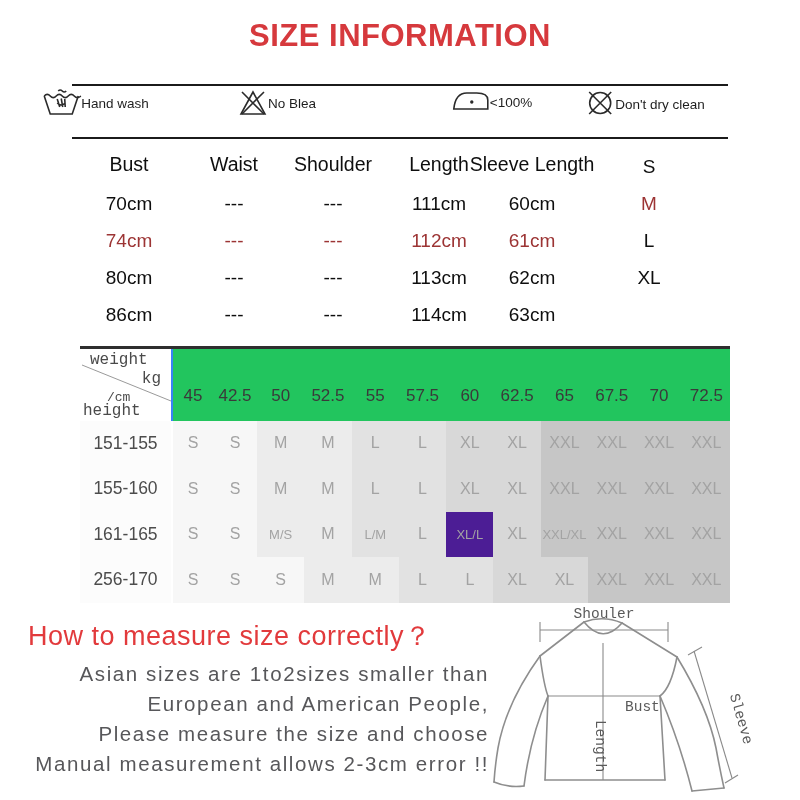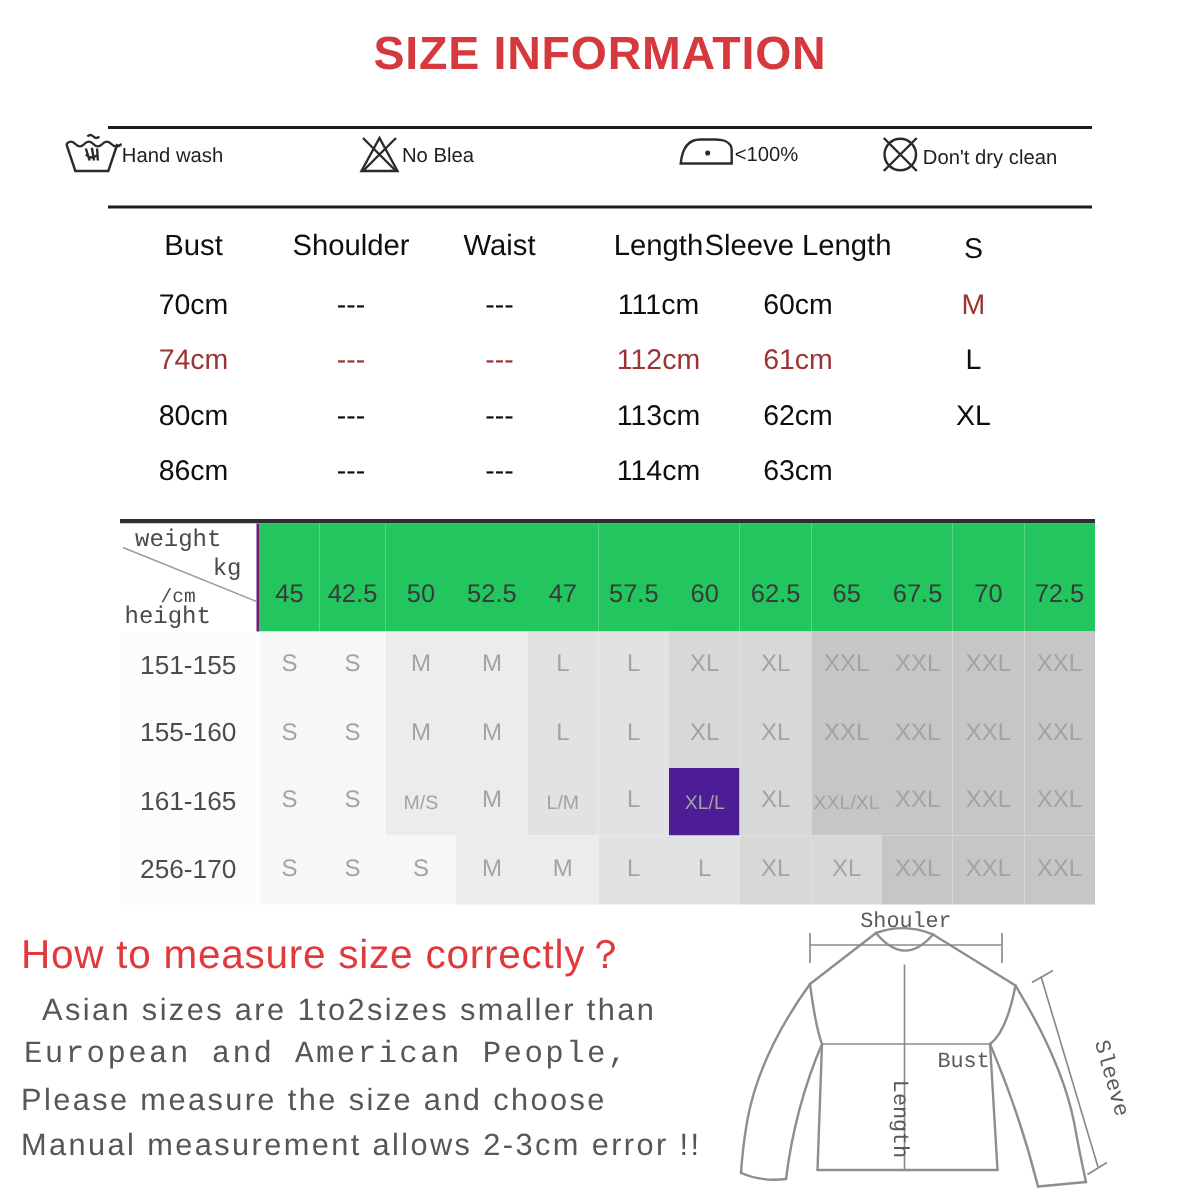--- a/index.html
+++ b/index.html
@@ -36,21 +36,21 @@
   .st-hl{color:#9c3434;}
   
   .matrix-wrap{position:absolute;left:80px;top:346px;width:650px;}
   .matrix-topline{height:2.5px;background:#2e2e2e;width:650px;}
   .matrix-grid{
     display:grid;
     grid-template-columns:93px 40px 44px repeat(10, 47.3px);
     grid-template-rows:72px repeat(4, 45.5px);
   }
   .m-corner{
-    position:relative;background:#ffffff;border-right:2px solid #701a75;
+    position:relative;background:#ffffff;border-right:2px solid #3b82f6;
     font-family:"Liberation Mono", monospace;color:#4a4a4a;
   }
   .m-corner span{position:absolute;white-space:nowrap;}
   .mc-weight{left:10px;top:2px;font-size:16px;}
   .mc-kg{right:10px;top:21px;font-size:16px;}
   .mc-cm{left:27px;top:41px;font-size:13px;}
   .mc-height{left:3px;top:53px;font-size:16px;}
   .m-corner svg{position:absolute;left:0;top:0;}
   .m-head{
     background:#22c55e;display:flex;align-items:center;justify-content:center;
@@ -62,27 +62,27 @@
     font-size:17.5px;color:#4c4c4c;white-space:nowrap;
   }
   .m-cell{
     display:flex;align-items:center;justify-content:center;
     font-size:16px;color:#a3a3a3;white-space:nowrap;
   }
   .m-small{font-size:13px;}
   
   .measure{position:absolute;left:14px;top:618px;width:475px;}
   .measure-heading{
-    font-size:27px;color:#e23a3c;letter-spacing:.5px;margin:0 0 5px 0;white-space:nowrap;
+    font-size:27px;color:#e23a3c;letter-spacing:.5px;margin:0 0 5px 14px;white-space:nowrap;
   }
   .m-line{
-    font-size:20.5px;color:#57575a;letter-spacing:1.6px;line-height:30px;white-space:nowrap;
+    font-size:20.5px;color:#57575a;letter-spacing:1.6px;line-height:30px;white-space:nowrap;text-align:right;
   }
   .ind-a{margin-left:14px;}
-  .ind-b{margin-left:2px;font-family:Liberation Mono, monospace;}
+  .ind-b{margin-left:2px;}
   .ind-c{margin-left:0;}
   .ind-d{margin-left:10px;}
   .ind-e{margin-left:0;}
   
   .diagram{position:absolute;left:478px;top:598px;}
   .sw-outline{stroke:#8e8e8e;stroke-width:1.6;fill:none;stroke-linejoin:round;stroke-linecap:round;}
   .sw-anno{stroke:#8a8a8a;stroke-width:1.1;fill:none;}
   .sw-label{font-family:"Liberation Mono", monospace;font-size:14.5px;fill:#5a5a5a;}
 </style>
 </head>
@@ -123,22 +123,22 @@
     <circle cx="15" cy="15" r="10.5"></circle>
     <path d="M4,4 L26,26 M26,4 L4,26"></path>
   </svg>
   <span class="care-label">Don't dry clean</span>
 </div>
 
 <div class="rule rule-bottom"></div>
 
 <div class="size-grid" id="size-grid">
     <div class="st-cell st-head">Bust</div>
+    <div class="st-cell st-head">Waist</div>
     <div class="st-cell st-head">Shoulder</div>
-    <div class="st-cell st-head">Waist</div>
     <div class="st-cell st-head">Length</div>
     <div class="st-cell st-head">Sleeve Length</div>
     <div class="st-cell">S</div>
     <div class="st-cell">70cm</div>
     <div class="st-cell">---</div>
     <div class="st-cell">---</div>
     <div class="st-cell">111cm</div>
     <div class="st-cell">60cm</div>
     <div class="st-cell st-hl">M</div>
     <div class="st-cell st-hl">74cm</div>
@@ -169,21 +169,21 @@
       </svg>
       <span class="mc-weight">weight</span>
       <span class="mc-kg">kg</span>
       <span class="mc-cm">/cm</span>
       <span class="mc-height">height</span>
     </div>
   <div class="m-head">45</div>
       <div class="m-head">42.5</div>
       <div class="m-head">50</div>
       <div class="m-head">52.5</div>
-      <div class="m-head">47</div>
+      <div class="m-head">55</div>
       <div class="m-head">57.5</div>
       <div class="m-head">60</div>
       <div class="m-head">62.5</div>
       <div class="m-head">65</div>
       <div class="m-head">67.5</div>
       <div class="m-head">70</div>
       <div class="m-head">72.5</div>
       <div class="m-height">151-155</div>
       <div class="m-cell" style="background: rgb(247, 247, 247);">S</div>
       <div class="m-cell" style="background: rgb(247, 247, 247);">S</div>

